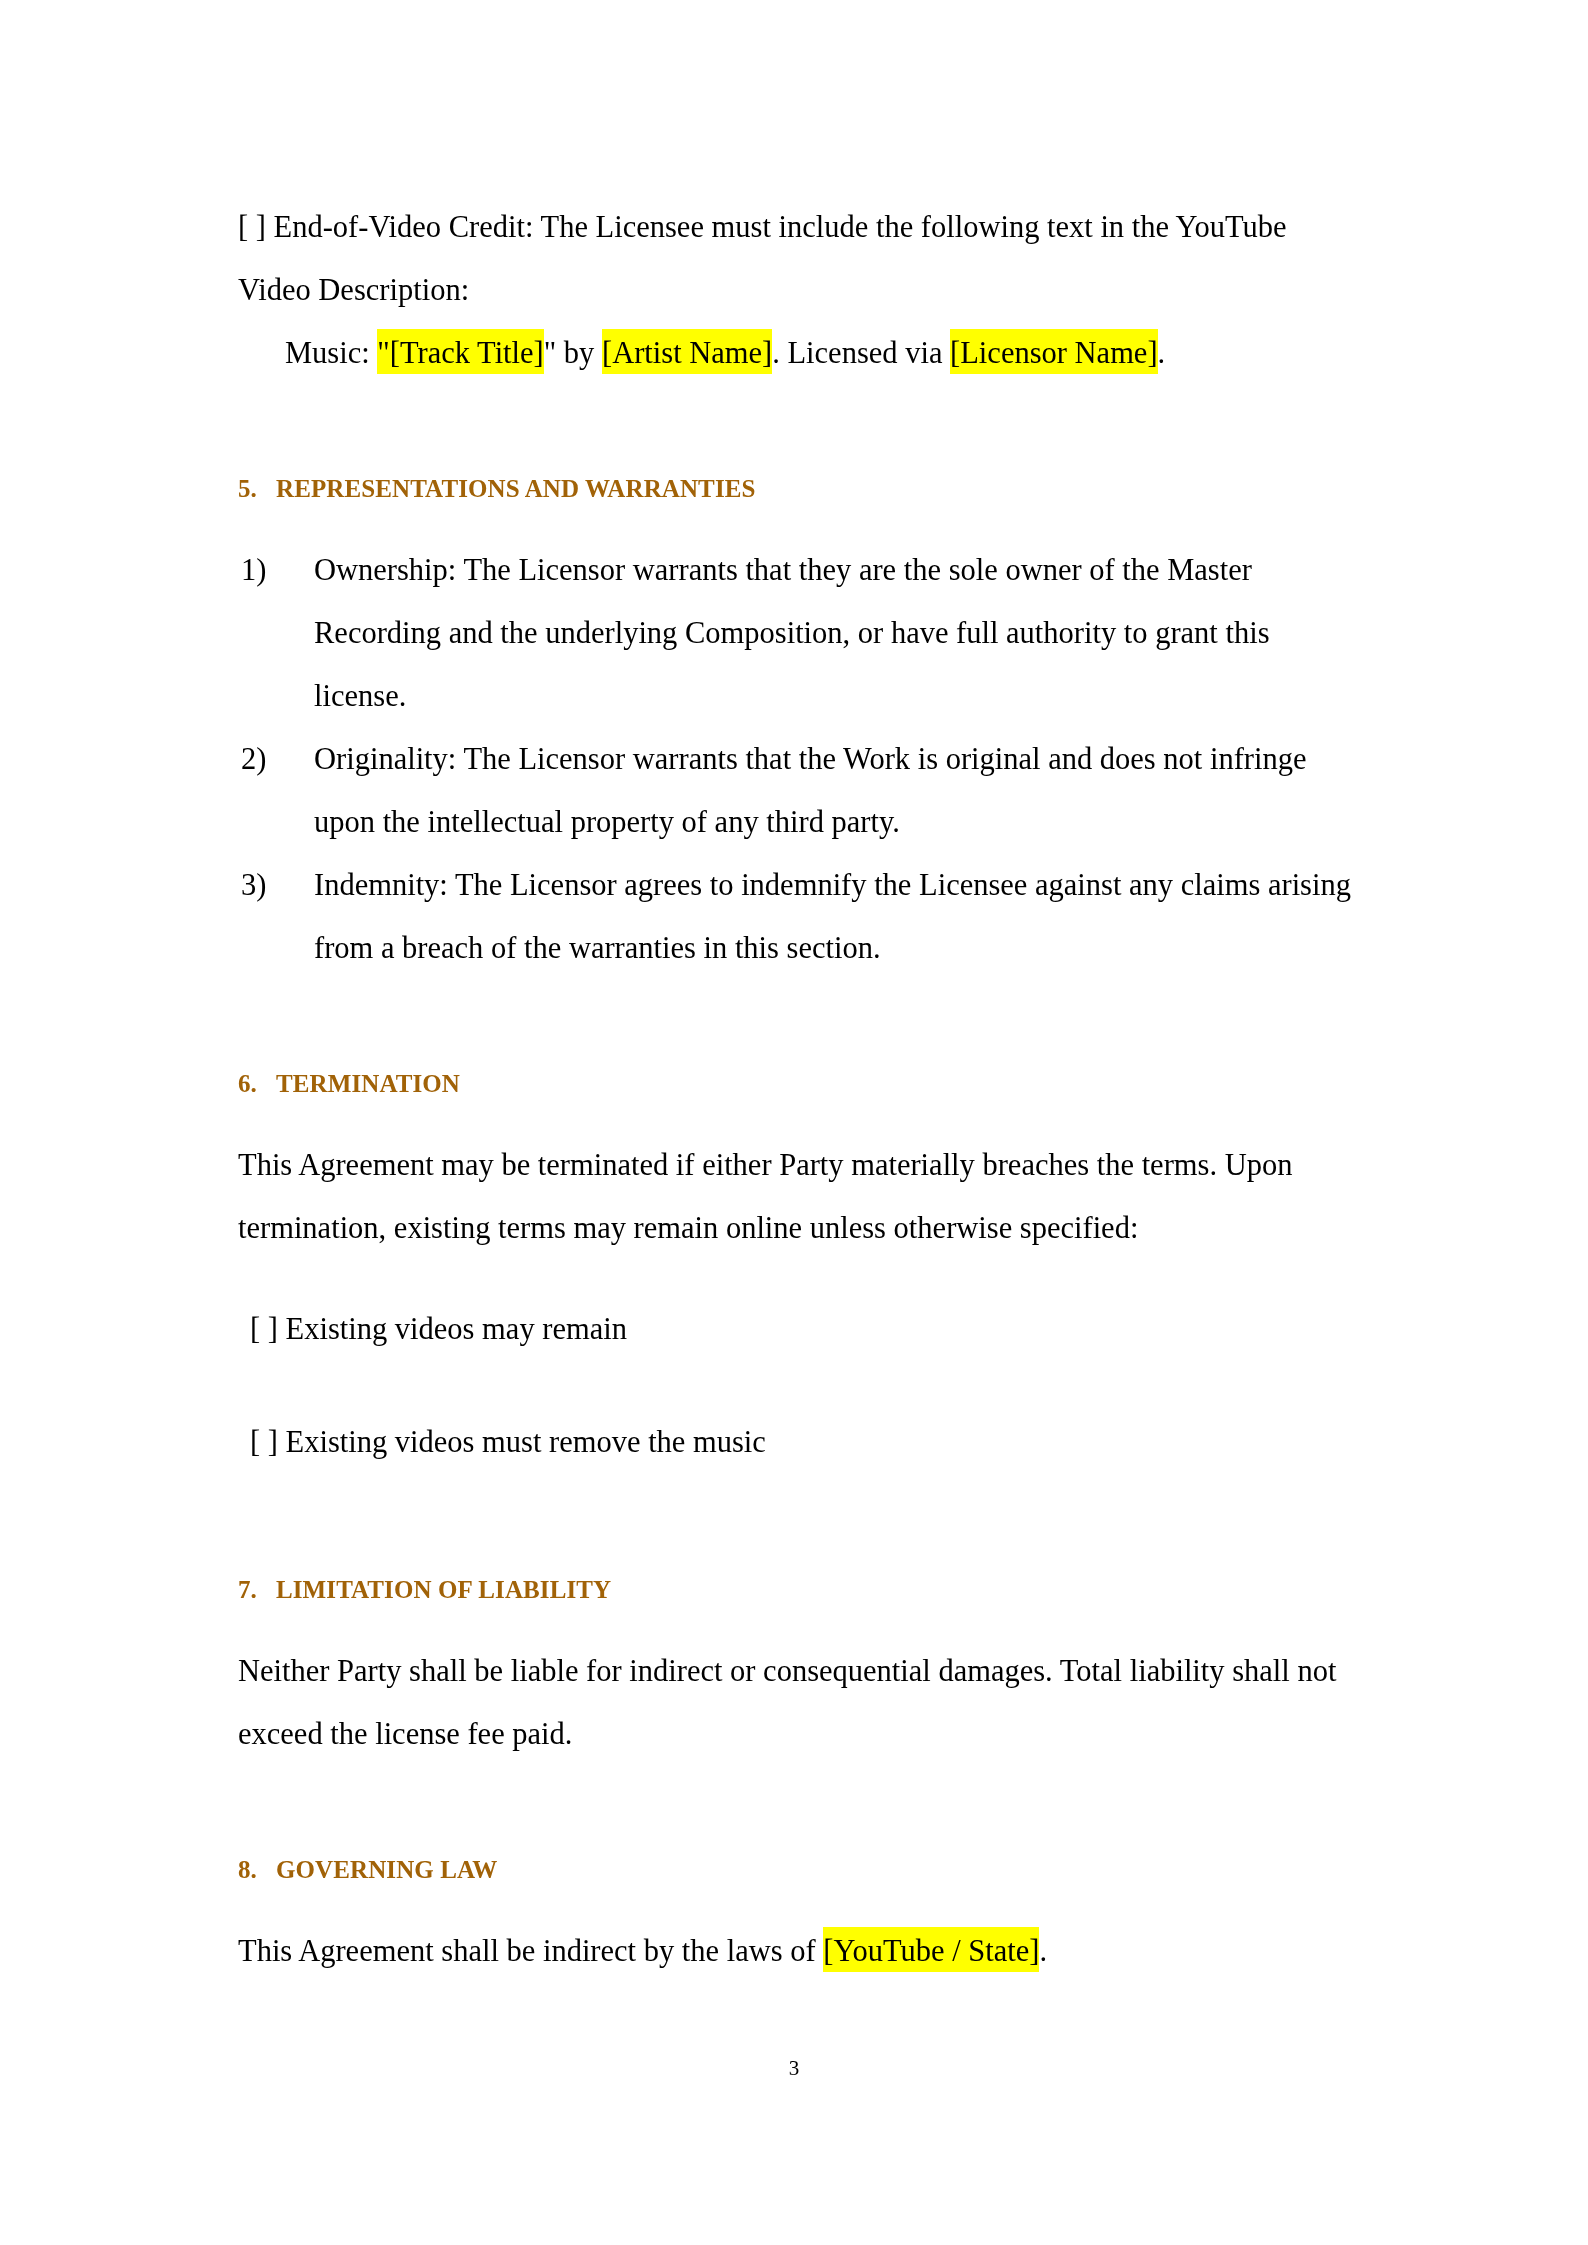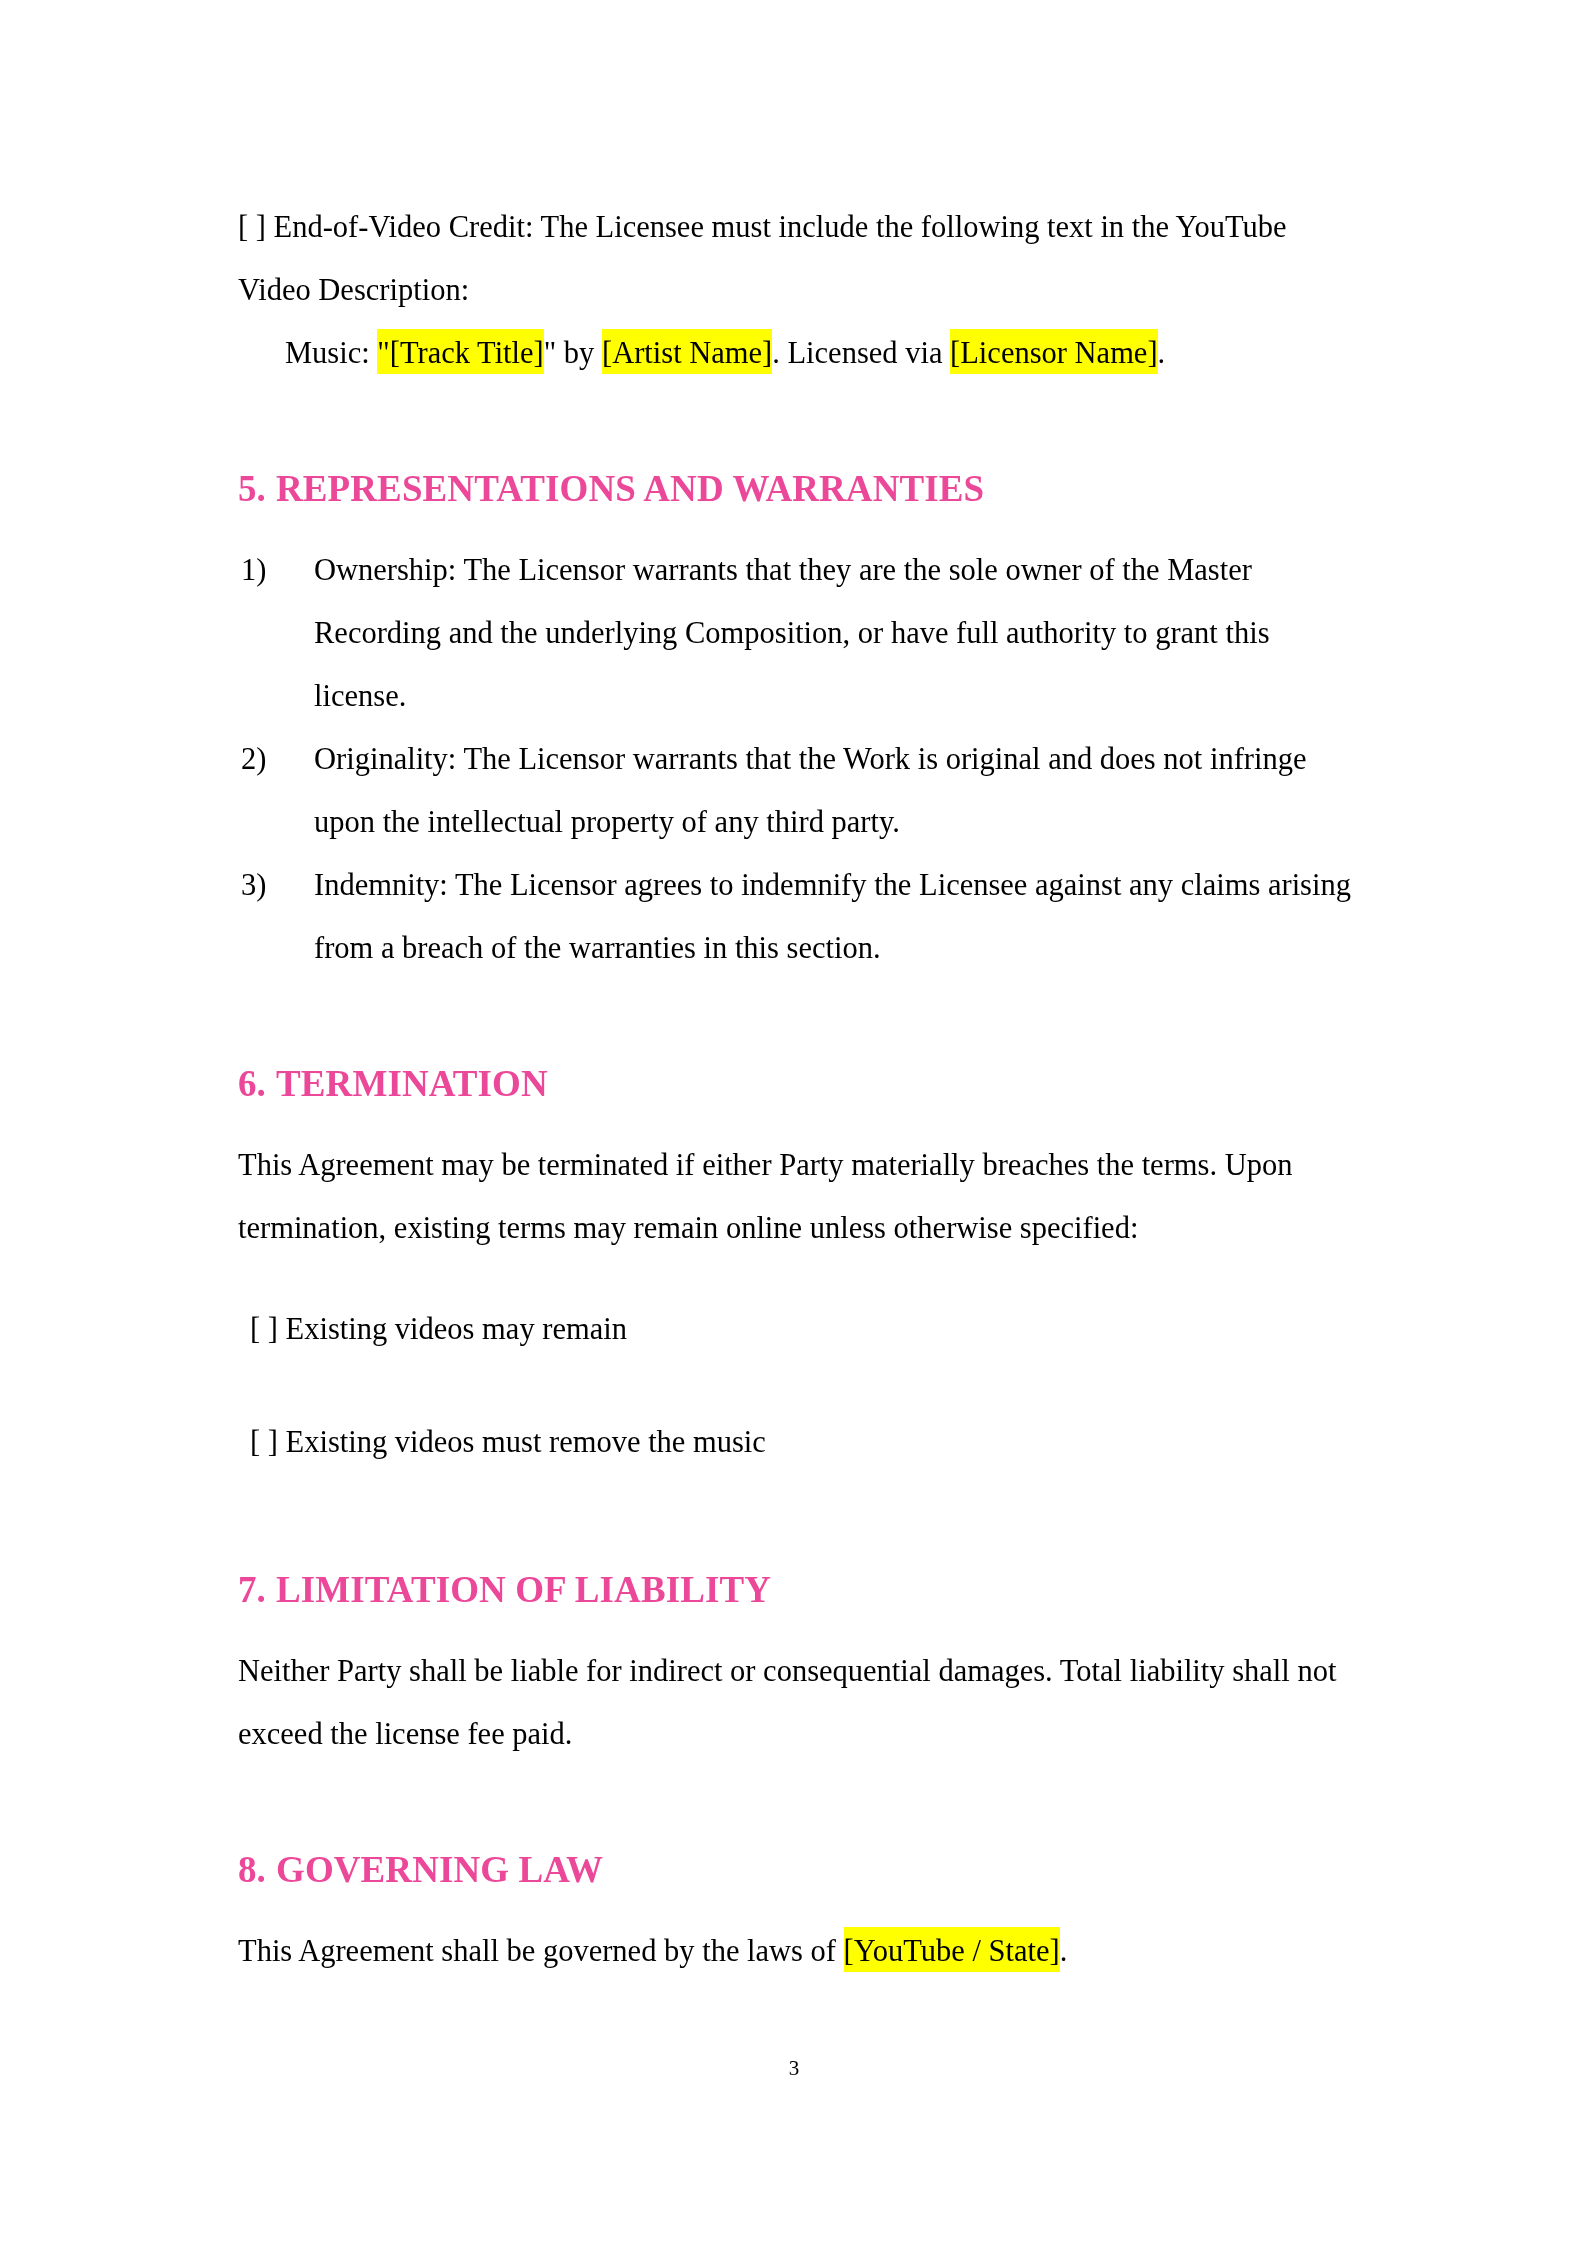--- a/index.html
+++ b/index.html
@@ -54,25 +54,25 @@
     font-size: 30.5px;
     line-height: 63px;
     margin: 0;
     padding-left: 47px;
     color: #000000;
     white-space: nowrap;
   }
 
   
   .heading {
-    font-size: 37px;
+    font-size: 25px;
     font-weight: bold;
     line-height: 40px;
     margin: 0;
-    color: #ec4899;
+    color: #a16207;
     letter-spacing: 0.1px;
   }
 
   .heading .hnum {
     display: inline-block;
     width: 38px;
   }
 
   
   ol.numlist {
@@ -169,19 +169,19 @@
     <div class="gap-head"></div>
 
     <p class="para">Neither Party shall be liable for indirect or consequential damages. Total liability shall not exceed the license fee paid.</p>
 
     <div class="gap-xl"></div>
 
     <h2 class="heading"><span class="hnum">8.</span><span>GOVERNING LAW</span></h2>
 
     <div class="gap-head"></div>
 
-    <p class="para"><span>This Agreement shall be governed by the laws of </span><span class="hl">[YouTube / State]</span><span>.</span></p>
+    <p class="para"><span>This Agreement shall be indirect by the laws of </span><span class="hl">[YouTube / State]</span><span>.</span></p>
 
   </div>
 
   <div class="footer">3</div>
 
 </div>
 
 </body></html>

